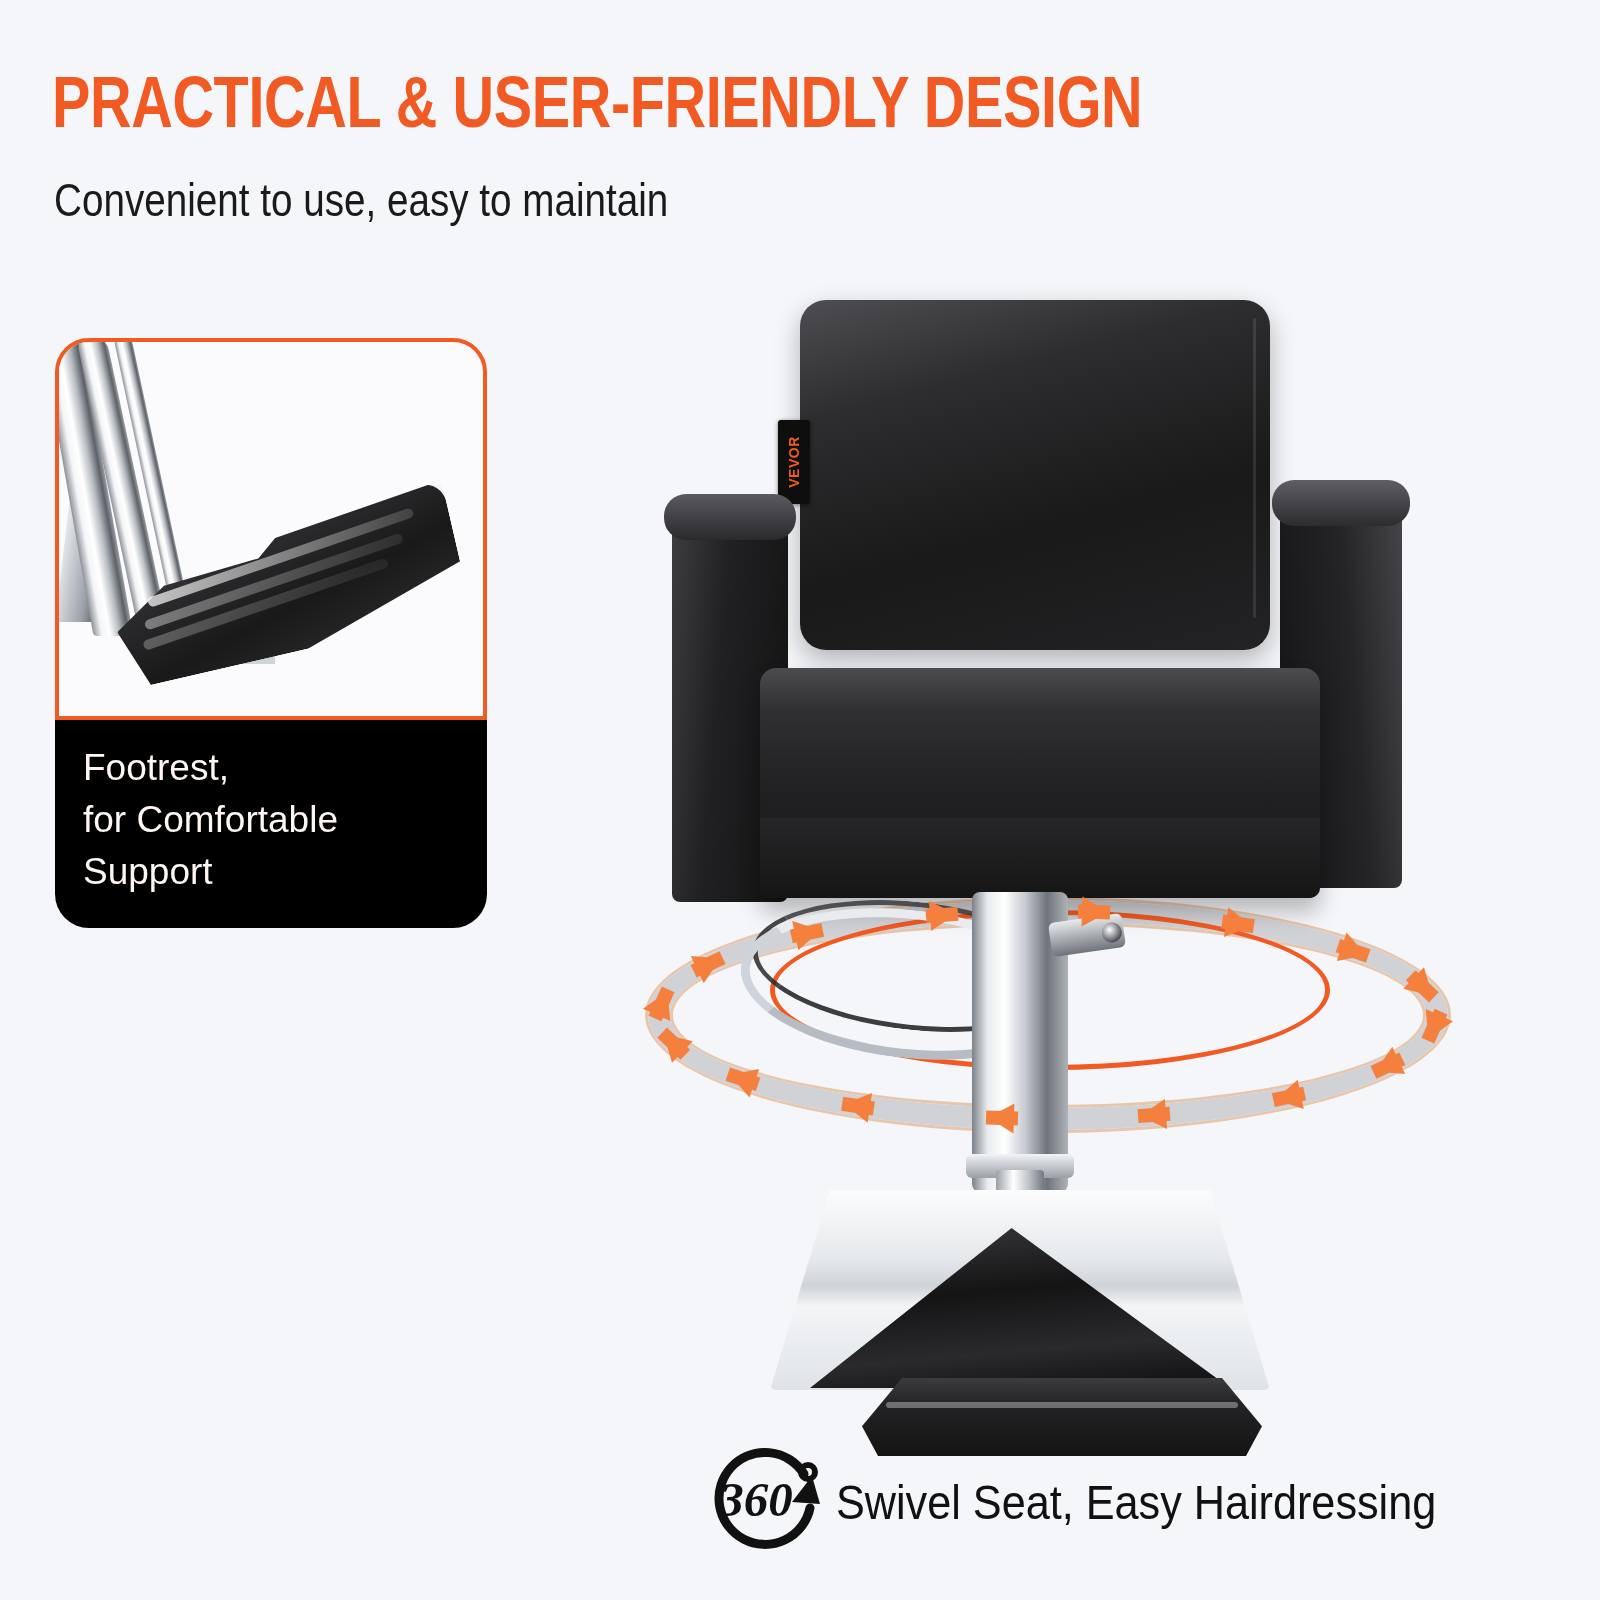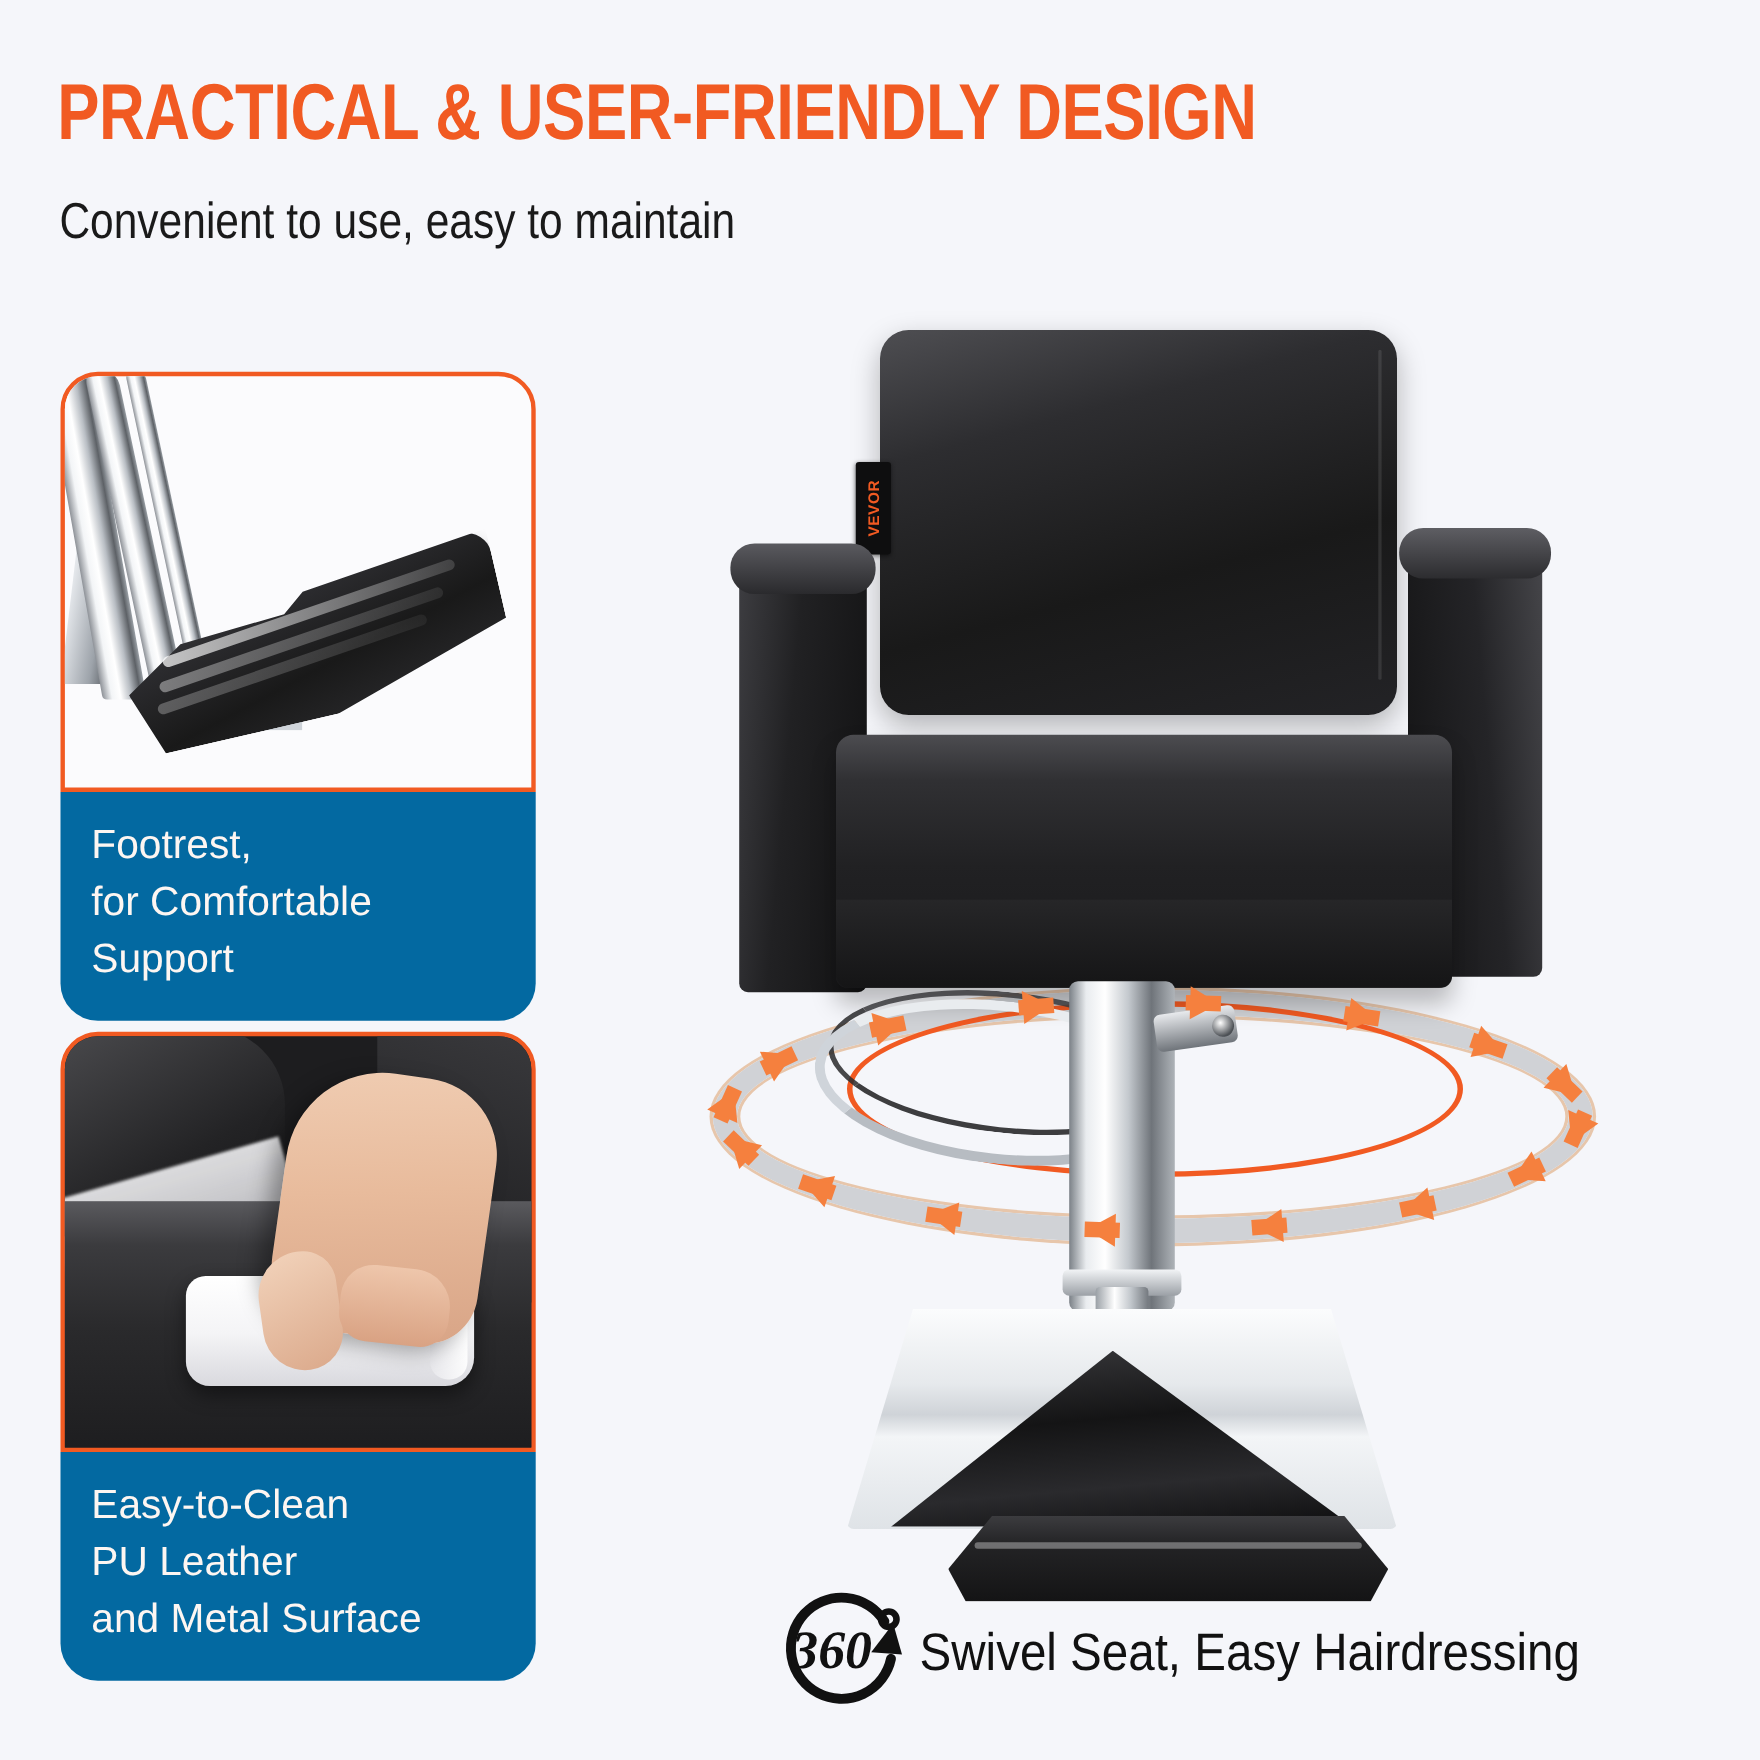--- a/index.html
+++ b/index.html
@@ -47,21 +47,21 @@
     border:4px solid #F15A22;
     border-radius:34px 34px 0 0;
     background:#fbfbfd;
     overflow:hidden;
   }
   #card-2 .card-photo{background:#1d1d1f;}
 
   .card-caption{
     box-sizing:border-box;
     width:432px;
-    background:#0369a1;
+    background:#000000;
     border-radius:0 0 34px 34px;
     padding:22px 28px 30px 28px;
     color:#fdf6f2;
     font-size:37px;
     line-height:52px;
     white-space:pre-line;
   }
   #card-1 .card-caption{min-height:190px;}
   #card-2 .card-caption{min-height:190px;}
 
@@ -327,35 +327,20 @@
         <div class="pedal-groove"></div>
         <div class="pedal-groove g2"></div>
         <div class="pedal-groove g3"></div>
       </div>
     </div>
     <div class="card-caption">Footrest,
 for Comfortable
 Support</div>
   </div>
 
-  <div class="card" id="card-2">
-    <div class="card-photo">
-      <div class="seat-back"></div>
-      <div class="seat-dark-r"></div>
-      <div class="seat-edge"></div>
-      <div class="seat-top"></div>
-      <div class="towel"></div>
-      <div class="hand"></div>
-      <div class="thumb"></div>
-      <div class="finger"></div>
-    </div>
-    <div class="card-caption">Easy-to-Clean
-PU Leather
-and Metal Surface</div>
-  </div>
 
   <div id="product">
     <div class="swivel-band"></div>
     <div class="swivel-inner"></div>
 
     <div class="back">
       <div class="vevor-tag">
         <span>VEVOR</span>
       </div>
     </div>

